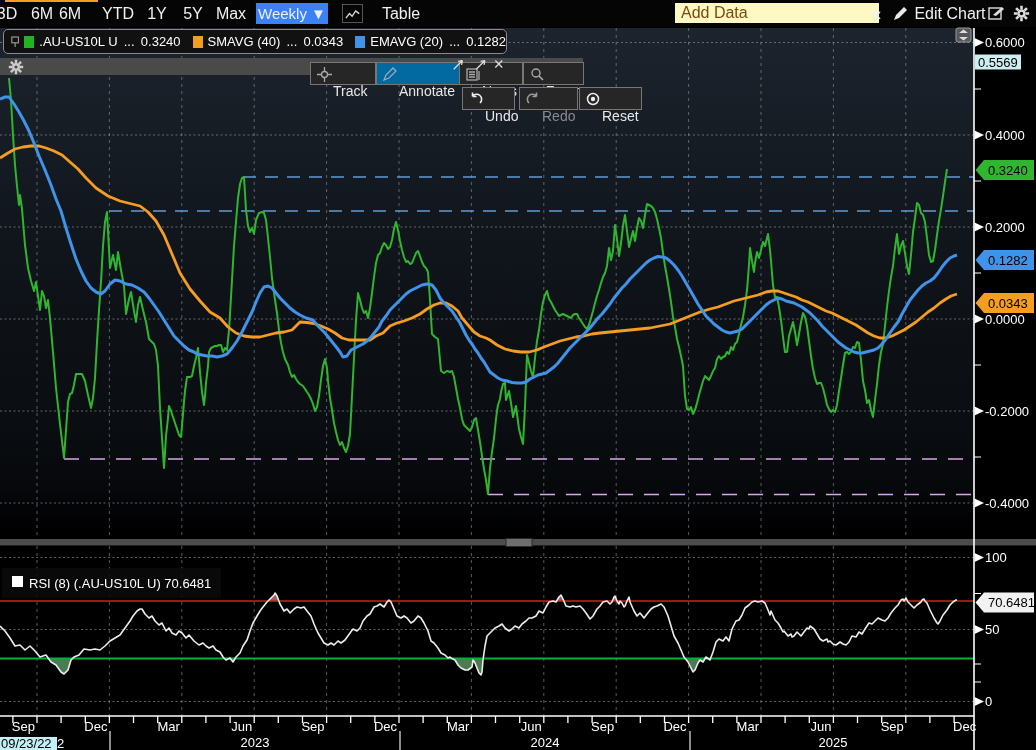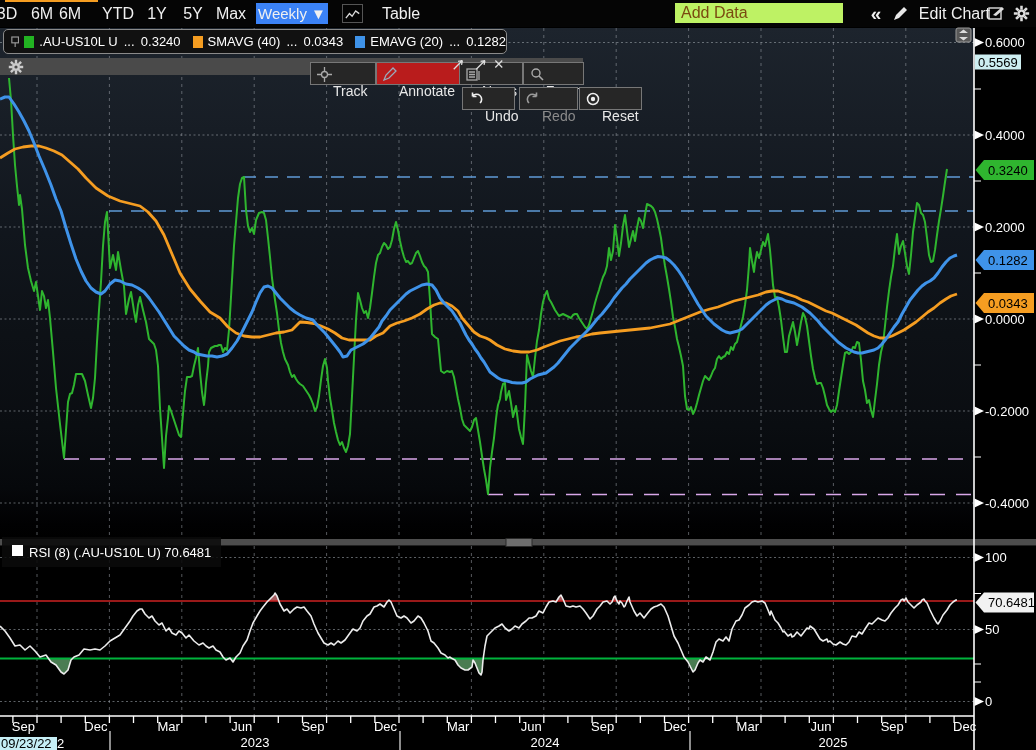--- a/index.html
+++ b/index.html
@@ -3,21 +3,21 @@
 *{margin:0;padding:0;box-sizing:border-box}
 body{width:1036px;height:750px;background:#000;font-family:"Liberation Sans",sans-serif;overflow:hidden;position:relative}
 .ax{font-size:13px;fill:#fff;font-family:"Liberation Sans",sans-serif}
 .tag{font-size:13px;fill:#000;font-family:"Liberation Sans",sans-serif}
 #topbar{position:absolute;left:0;top:0;width:1036px;height:27px;background:#050505;color:#fff;font-size:16px;z-index:5}
 .tab{position:absolute;top:3px;height:21px;line-height:21px;text-align:center;color:#f0f0f0}
 #legend{position:absolute;left:3px;top:29px;width:504px;height:25px;background:#111;border:1px solid #8a8a8a;border-radius:5px;z-index:6;display:flex;align-items:center;font-size:13px;color:#fff;white-space:nowrap}
 #strip{position:absolute;left:0;top:58px;width:583px;height:17px;background:#4a4a4a;z-index:4}
 .btn{position:absolute;height:23px;background:#262626;border:1px solid #777;color:#e8e8e8;font-size:14px;line-height:21px;z-index:7;padding:18px 4px 0 22px;white-space:nowrap}
 .btn svg{position:absolute;left:6px;top:4px}
-#rsilabel{position:absolute;left:2px;top:537px;height:30px;background:rgba(10,10,10,0.88);color:#fff;font-size:13px;display:flex;align-items:flex-start;padding:8px 10px;z-index:3}
+#rsilabel{position:absolute;left:2px;top:568px;height:30px;background:rgba(10,10,10,0.88);color:#fff;font-size:13px;display:flex;align-items:flex-start;padding:8px 10px;z-index:3}
 </style></head><body>
 <svg xmlns="http://www.w3.org/2000/svg" width="1036" height="750" style="position:absolute;left:0;top:0">
 <defs>
       <linearGradient id="bg" x1="0" y1="28" x2="0" y2="539" gradientUnits="userSpaceOnUse">
         <stop offset="0" stop-color="#1d242d"></stop>
         <stop offset="0.2" stop-color="#171d25"></stop>
         <stop offset="0.4" stop-color="#11161d"></stop>
         <stop offset="0.6" stop-color="#0d1116"></stop>
         <stop offset="0.78" stop-color="#0a0d11"></stop>
         <stop offset="0.9" stop-color="#06080b"></stop>
@@ -119,26 +119,26 @@
   <div class="tab" style="left:142px;width:30px">1Y</div>
   <div class="tab" style="left:178px;width:30px">5Y</div>
   <div class="tab" style="left:212px;width:38px">Max</div>
   <div class="tab" style="left:256px;width:72px;background:#3b82f6;font-size:15px">Weekly ▼</div>
   <div class="tab" style="left:342px;width:21px;border:1px solid #555;height:19px;top:4px">
     <svg width="16" height="13" viewBox="0 0 18 14" style="margin-top:2px">
         <path d="M1 11 L5 6 L8 9 L12 3 L16 6" stroke="#ddd" stroke-width="1.5" fill="none"></path>
       </svg>
   </div>
   <div class="tab" style="left:378px;width:46px">Table</div>
-  <div style="position:absolute;left:675px;top:3px;width:168px;height:20px;background:#bef264;color:#7a4a10;font-size:16px;line-height:20px;padding-left:6px">Add Data</div>
+  <div style="position:absolute;left:675px;top:3px;width:204px;height:20px;background:#fef9c3;color:#7a4a10;font-size:16px;line-height:20px;padding-left:6px">Add Data</div>
   <div class="tab" style="left:864px;width:24px;font-size:19px;font-weight:bold">«</div>
   <svg width="15" height="15" viewBox="0 0 15 15" style="position:absolute;left:893px;top:6px">
       <path d="M1 14 L3 9 L11 1 L14 4 L6 12 Z" fill="#e8e8e8"></path>
     </svg>
-  <div class="tab" style="left:910px;width:80px;text-align:right">Edit Chart</div>
+  <div class="tab" style="left:910px;width:80px;text-align:center">Edit Chart</div>
   <svg width="17" height="15" viewBox="0 0 17 15" style="position:absolute;left:988px;top:6px">
       <rect x="1" y="2" width="12" height="11" fill="none" stroke="#ddd" stroke-width="1.4"></rect>
       <path d="M5 9 L14 1 L16 3 L8 10 Z" fill="#ddd"></path>
     </svg>
   <svg width="17" height="17" viewBox="0 0 20 20" style="position:absolute;left:1013px;top:5px">
       <g fill="#ddd">
         <circle cx="10" cy="10" r="5"></circle>
         <g stroke="#ddd" stroke-width="3">
           <path d="M10 1V5M10 15V19M1 10H5M15 10H19M3.6 3.6L6.5 6.5M13.5 13.5L16.4 16.4M16.4 3.6L13.5 6.5M6.5 13.5L3.6 16.4"></path>
         </g>
@@ -165,21 +165,21 @@
     </g>
     <circle cx="10" cy="10" r="2" fill="#4a4a4a"></circle>
   </svg>
 <div class="btn" style="left:310px;top:62px;width:66px">
   <svg width="15" height="15" viewBox="0 0 15 15">
       <g stroke="#aaa" stroke-width="1.3" fill="none">
         <circle cx="7.5" cy="7.5" r="3"></circle>
         <path d="M7.5 0V4M7.5 11V15M0 7.5H4M11 7.5H15"></path>
       </g>
     </svg>Track</div>
-<div class="btn" style="left:376px;top:62px;width:107px;background:#b91c1c">
+<div class="btn" style="left:376px;top:62px;width:107px;background:#0369a1">
   <svg width="14" height="14" viewBox="0 0 14 14">
       <path d="M1 13 L3 8 L10 1 L13 4 L6 11 Z" fill="none" stroke="#9ab" stroke-width="1.3"></path>
     </svg>Annotate</div>
 <div class="btn" style="left:459px;top:62px;width:64px">
   <svg width="15" height="14" viewBox="0 0 15 14">
       <g stroke="#aaa" stroke-width="1.3" fill="none">
         <rect x="1" y="2" width="10" height="11"></rect>
         <path d="M3 5H9M3 7.5H9M3 10H9M13 4V13"></path>
       </g>
     </svg>News</div>

